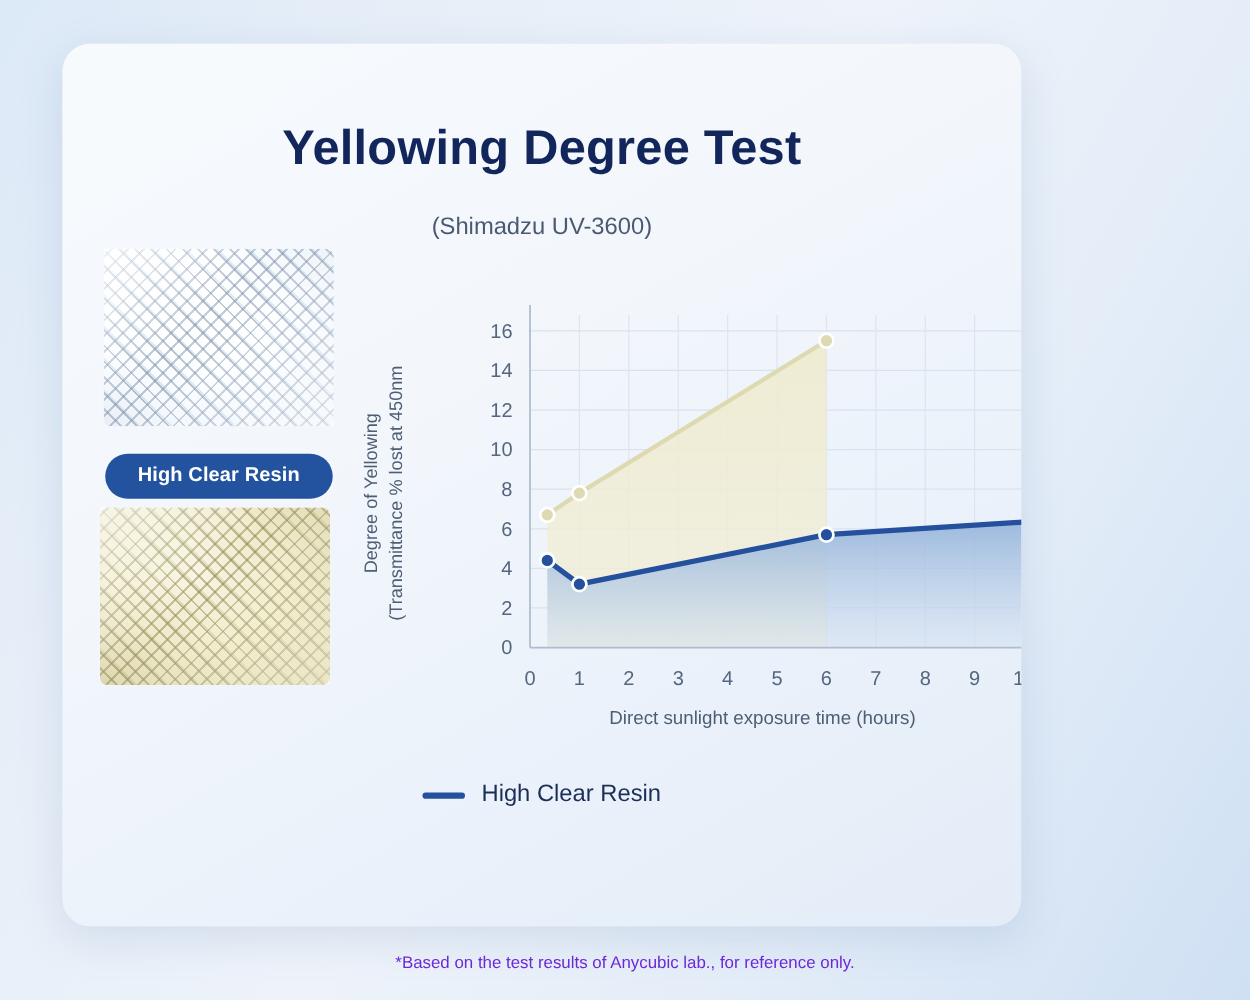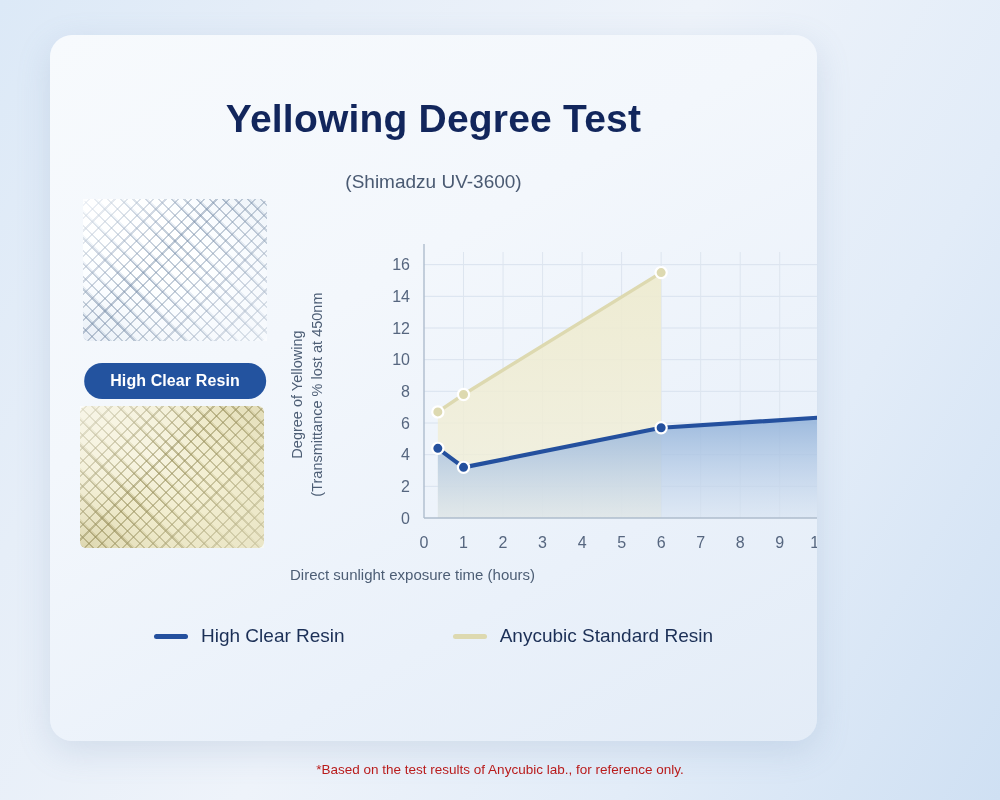--- a/index.html
+++ b/index.html
@@ -78,42 +78,42 @@
   #badge-standard{top:163px;background:#5b5b5b;}
 
   
   #chart{position:absolute;left:240px;top:195px;width:640px;height:400px;}
   #chart svg{display:block;}
 
   .ytick,.xtick{font-size:16px;fill:#56667f;font-family:"Liberation Sans",sans-serif;}
   .ytick{text-anchor:end;}
   .xtick{text-anchor:middle;}
   #xaxis-title{
-    position:absolute;left:0;width:640px;top:336px;text-align:left;
+    position:absolute;left:0;width:640px;top:336px;text-align:center;
     font-size:15px;color:#4d5e75;
   }
   #yaxis-title{
     position:absolute;left:-192px;top:145px;width:420px;
     transform:rotate(-90deg);text-align:center;
     font-size:14.5px;color:#4d5e75;line-height:1.35;
   }
 
   
   #legend{
     position:absolute;left:0;right:0;top:590px;
     display:flex;justify-content:center;align-items:center;gap:108px;
   }
   .leg-item{display:flex;align-items:center;gap:13px;}
   .leg-swatch{width:34px;height:5px;border-radius:3px;}
   .leg-label{font-size:19px;color:#1b2f56;}
 
   
   #footnote{
     position:absolute;left:0;right:0;top:762px;text-align:center;
-    font-size:13.5px;color:#b91c1c;
+    font-size:13.5px;color:#6d28d9;
   }
 </style>
 </head>
 <body>
 
 <div id="card">
 
   <div id="title">Yellowing Degree Test</div>
   <div id="subtitle">(Shimadzu UV-3600)</div>
 
@@ -219,21 +219,17 @@
       <div>Degree of Yellowing</div>
       <div>(Transmittance % lost at 450nm</div>
     </div>
   </div>
 
   <div id="legend">
     <div class="leg-item">
       <span class="leg-swatch" id="leg-sw-0" style="background: rgb(36, 80, 158);"></span>
       <span class="leg-label">High Clear Resin</span>
     </div>
-    <div class="leg-item">
-      <span class="leg-swatch" id="leg-sw-1" style="background: rgb(221, 217, 176);"></span>
-      <span class="leg-label">Anycubic Standard Resin</span>
-    </div>
   </div>
 
 </div>
 
 <div id="footnote">*Based on the test results of Anycubic lab.,  for reference only.</div>
 
 </body></html>

